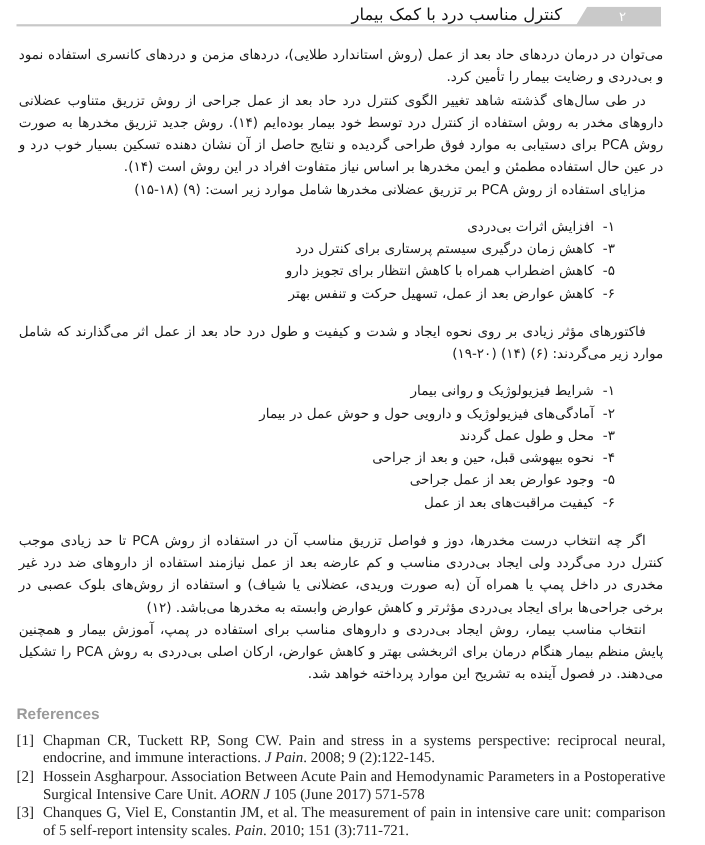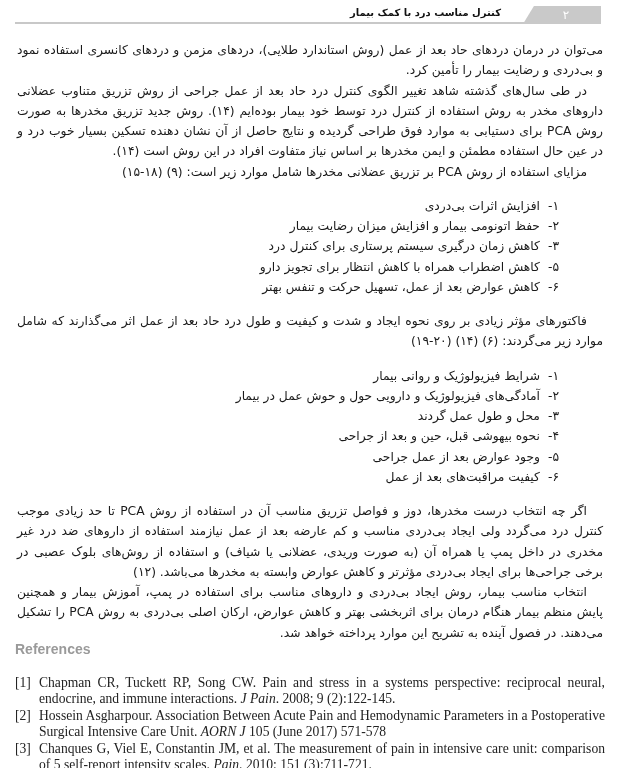--- a/index.html
+++ b/index.html
@@ -40,25 +40,25 @@
     clip-path: polygon(14% 0, 100% 0, 100% 100%, 0 100%);
     color: #ffffff;
     font-size: 12px;
     line-height: 18px;
     text-align: center;
     padding-left: 8px;
     box-sizing: border-box;
   }
   .running-title {
     position: absolute;
-    right: 100px;
+    right: 90px;
     top: 4px;
     direction: rtl;
-    font-size: 10px;
-    font-weight: bold;
+    font-size: 15px;
+    font-weight: normal;
     line-height: 18px;
     color: #111;
   }
   .body-text {
     position: absolute;
     top: 40px;
     left: 17px;
     width: 586px;
     direction: rtl;
     text-align: justify;
@@ -89,21 +89,21 @@
     top: 641px;
     left: 15px;
     width: 590px;
     font-family: "Liberation Serif", serif;
   }
   .ref-heading {
     font-family: "Liberation Sans", sans-serif;
     font-weight: bold;
     color: #9a9a9a;
     font-size: 14px;
-    margin: 0 0 18px 0;
+    margin: 0 0 8px 0;
     line-height: 16px;
   }
   .ref-item {
     display: flex;
     font-size: 13.6px;
     line-height: 16px;
     margin-bottom: 1px;
     color: #222;
   }
   .ref-num {
@@ -126,21 +126,20 @@
   </div>
   <div class="running-title">کنترل مناسب درد با کمک بیمار</div>
 </div>
 
 <div class="body-text">
   <p>می‌توان در درمان دردهای حاد بعد از عمل (روش استاندارد طلایی)، دردهای مزمن و دردهای کانسری استفاده نمود و بی‌دردی و رضایت بیمار را تأمین کرد.</p>
   <p class="indent">در طی سال‌های گذشته شاهد تغییر الگوی کنترل درد حاد بعد از عمل جراحی از روش تزریق متناوب عضلانی داروهای مخدر به روش استفاده از کنترل درد توسط خود بیمار بوده‌ایم (۱۴). روش جدید تزریق مخدرها به صورت روش PCA برای دستیابی به موارد فوق طراحی گردیده و نتایج حاصل از آن نشان دهنده تسکین بسیار خوب درد و در عین حال استفاده مطمئن و ایمن مخدرها بر اساس نیاز متفاوت افراد در این روش است (۱۴).</p>
   <p class="indent">مزایای استفاده از روش PCA بر تزریق عضلانی مخدرها شامل موارد زیر است: (۹) (۱۸-۱۵)</p>
   <ol>
     <li><span class="num">۱-</span><span>افزایش اثرات بی‌دردی</span></li>
-    <li><span class="num">۲-</span><span>حفظ اتونومی بیمار و افزایش میزان رضایت بیمار</span></li>
     <li><span class="num">۳-</span><span>کاهش زمان درگیری سیستم پرستاری برای کنترل درد</span></li>
     <li><span class="num">۵-</span><span>کاهش اضطراب همراه با کاهش انتظار برای تجویز دارو</span></li>
     <li><span class="num">۶-</span><span>کاهش عوارض بعد از عمل، تسهیل حرکت و تنفس بهتر</span></li>
   </ol>
   <p class="indent">فاکتورهای مؤثر زیادی بر روی نحوه ایجاد و شدت و کیفیت و طول درد حاد بعد از عمل اثر می‌گذارند که شامل موارد زیر می‌گردند: (۶) (۱۴) (۲۰-۱۹)</p>
   <ol>
     <li><span class="num">۱-</span><span>شرایط فیزیولوژیک و روانی بیمار</span></li>
     <li><span class="num">۲-</span><span>آمادگی‌های فیزیولوژیک و دارویی حول و حوش عمل در بیمار</span></li>
     <li><span class="num">۳-</span><span>محل و طول عمل گردند</span></li>
     <li><span class="num">۴-</span><span>نحوه بیهوشی قبل، حین و بعد از جراحی</span></li>

